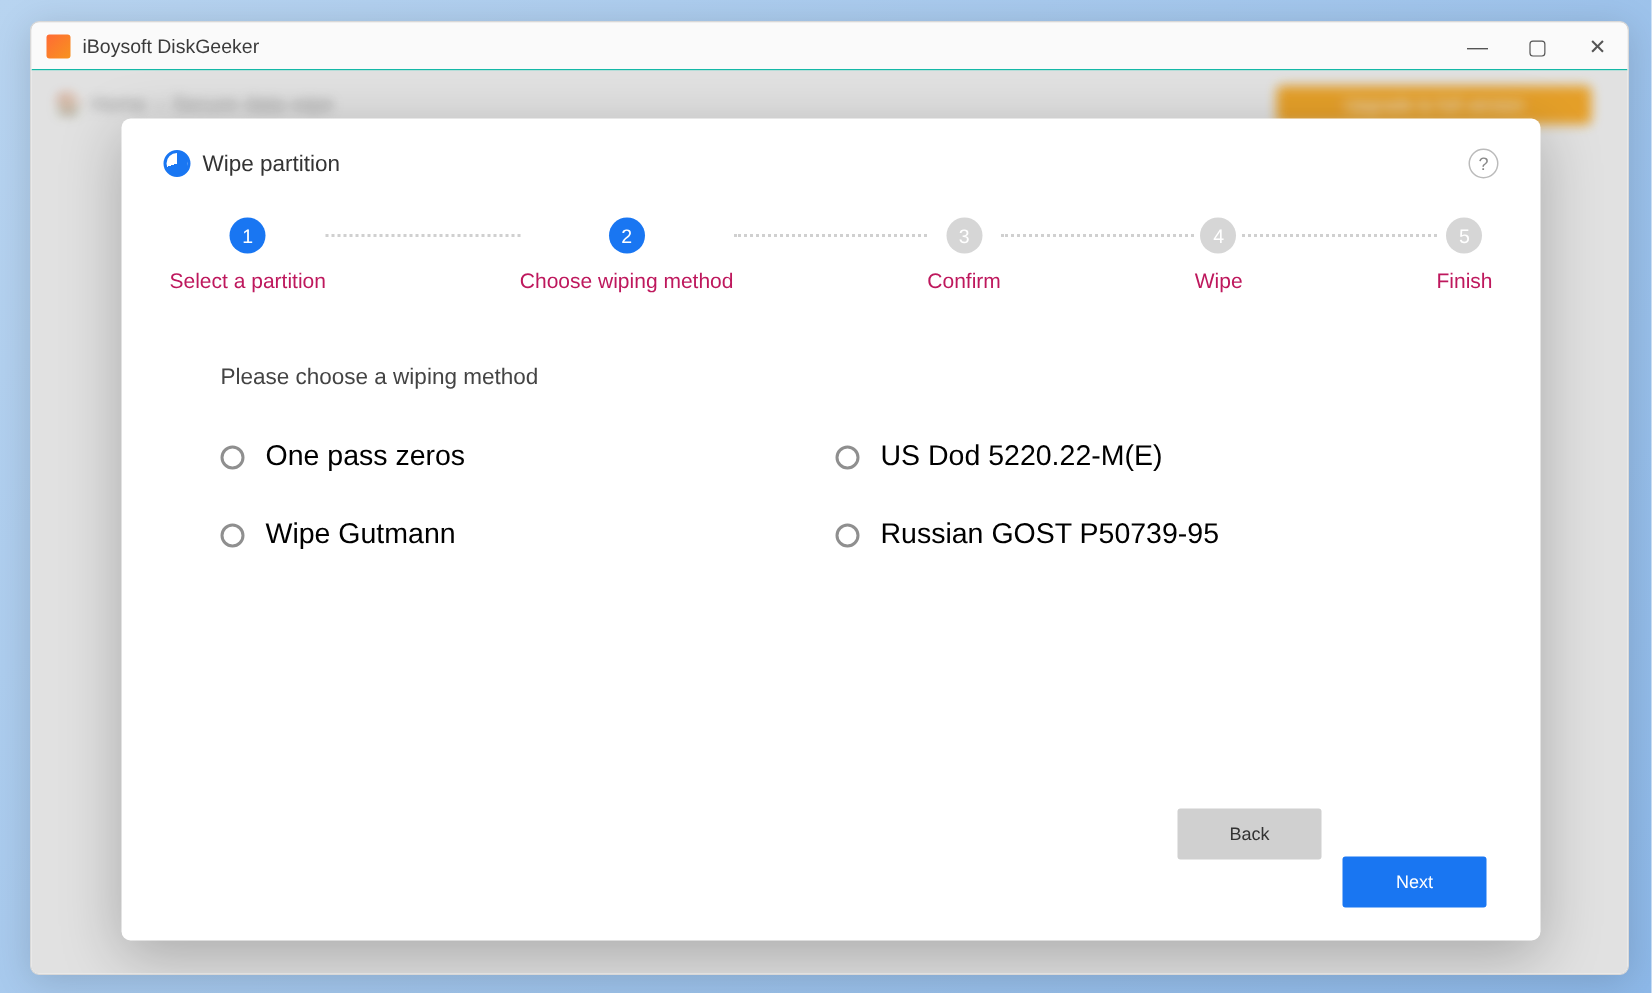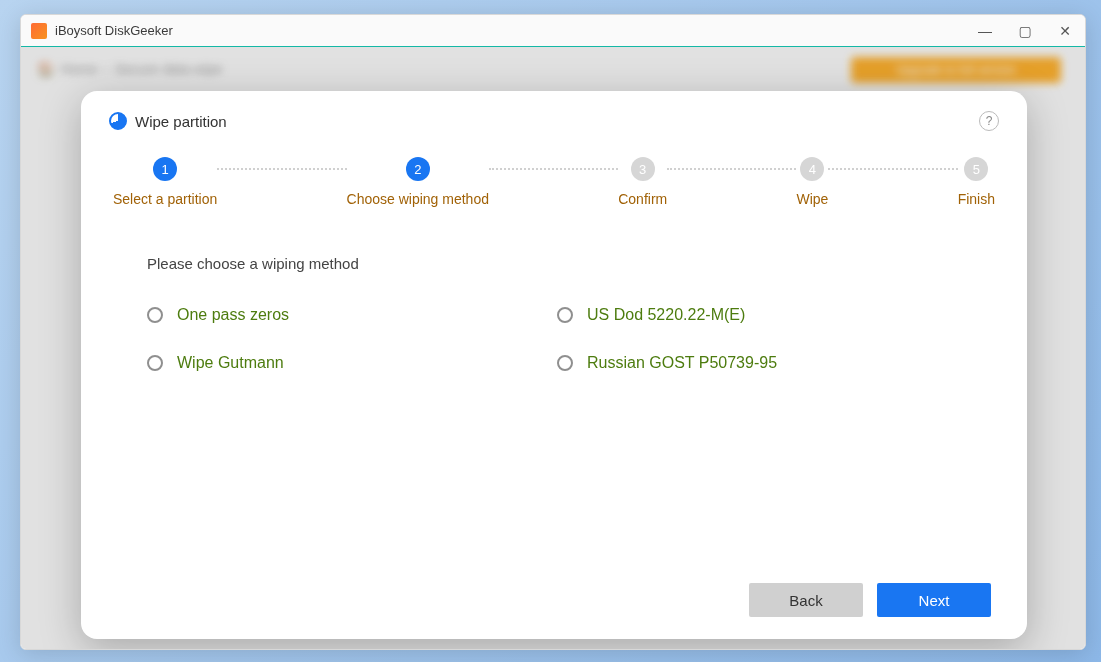--- a/index.html
+++ b/index.html
@@ -88,26 +88,26 @@
     font-size: 12px;
     display:flex;align-items:center;justify-content:center;
   }
   .modal-backdrop {
     position: absolute;
     inset: 0;
     background: rgba(0,0,0,0.06);
   }
   .modal {
     position: absolute;
-    top: 44px;
+    top: 32px;
     left: 60px;
     width: 946px;
     height: 548px;
     background: #fff;
-    border-radius: 16px;
+    border-radius: 6px;
     box-shadow: 0 10px 40px rgba(0,0,0,0.25);
     padding: 20px 28px 18px 28px;
     display: flex;
     flex-direction: column;
   }
   .modal-header {
     display: flex;
     align-items: center;
     gap: 8px;
   }
@@ -163,21 +163,21 @@
     align-items: center;
     justify-content: center;
     font-size: 13px;
     color: #fff;
     font-weight: 500;
   }
   .step-active { background: #1976f2; }
   .step-inactive { background: #d6d6d6; color: #fff; }
   .step-label {
     margin-top: 10px;
-    color: #a16207;
+    color: #be185d;
     font-size: 14px;
     white-space: nowrap;
   }
   .content {
     margin-top: 48px;
     padding-left: 38px;
     flex: 1;
   }
   .prompt {
     font-size: 15px;
@@ -207,45 +207,46 @@
     border-color: #1976f2;
   }
   .radio.selected::after {
     content: "";
     position: absolute;
     inset: 3px;
     background: #1976f2;
     border-radius: 50%;
   }
   .option-label {
-    font-size: 16px;
-    color: #4d7c0f;
+    font-size: 19px;
+    color: #000000;
   }
   .footer {
     display: flex;
     justify-content: flex-end;
     gap: 14px;
     padding-right: 8px;
     padding-bottom: 4px;
   }
   .btn {
-    width: 114px;
+    width: 96px;
     height: 34px;
-    font-size: 15px;
+    font-size: 12px;
     border: none;
     cursor: pointer;
     border-radius: 2px;
   }
   .btn-back {
     background: #d0d0d0;
     color: #333;
   }
   .btn-next {
     background: #1976f2;
     color: #fff;
+    margin-top: 32px;
   }
 </style>
 </head>
 <body>
 
 <div class="window">
   <div class="titlebar">
     <div class="app-icon"></div>
     <div class="titlebar-title">iBoysoft DiskGeeker</div>
     <div class="titlebar-controls">

